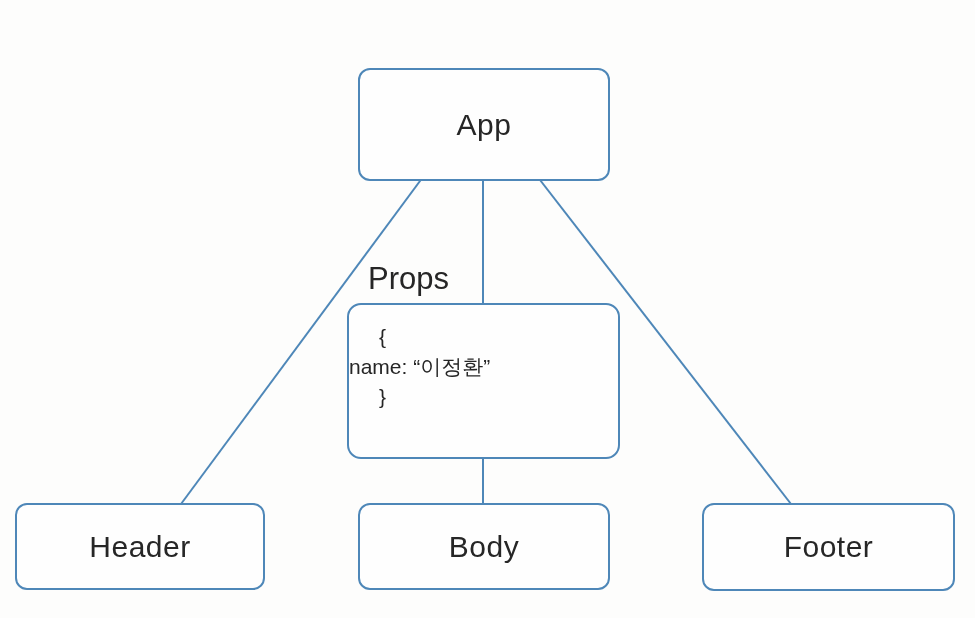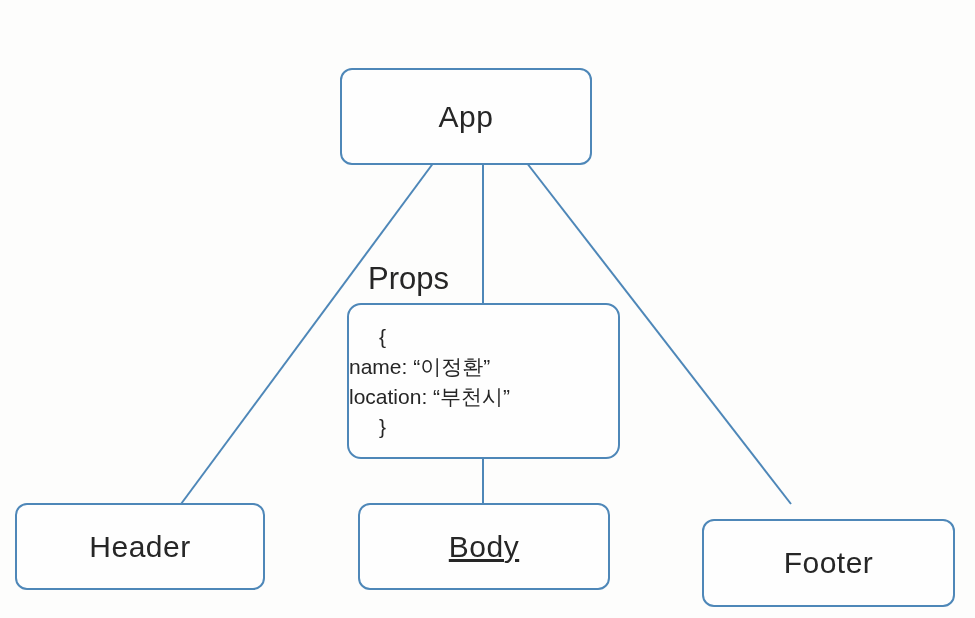--- a/index.html
+++ b/index.html
@@ -32,24 +32,24 @@
     border: 2px solid #4e87b8;
     border-radius: 12px;
     background: #fefefe;
     display: flex;
     align-items: center;
     justify-content: center;
     color: #262626;
     font-size: 30px;
     letter-spacing: 0.5px;
   }
-  .node-app    { left: 340px; top:  68px; width: 252px; height: 97px; }
+  .node-app    { left: 358px; top:  68px; width: 252px; height: 113px; }
   .node-header { left:  15px; top: 503px; width: 250px; height: 87px; }
-  .node-body   { left: 358px; top: 503px; width: 252px; height: 87px; text-decoration: underline; }
-  .node-footer { left: 702px; top: 503px; width: 253px; height: 88px; margin-top: 16px; }
+  .node-body   { left: 358px; top: 503px; width: 252px; height: 87px; }
+  .node-footer { left: 702px; top: 503px; width: 253px; height: 88px; }
 
   .props-label {
     position: absolute;
     left: 368px;
     top: 261px;
     color: #262626;
     font-size: 31px;
   }
   .props-box {
     position: absolute;
@@ -86,21 +86,20 @@
 
   <div class="node node-app">
     <span>App</span>
   </div>
 
   <div class="props-label">Props</div>
 
   <div class="props-box">
     <div class="code-line brace">{</div>
     <div class="code-line prop">name: “이정환”</div>
-    <div class="code-line prop">location: “부천시”</div>
     <div class="code-line brace">}</div>
   </div>
 
   <div class="node node-header">
     <span>Header</span>
   </div>
 
   <div class="node node-body">
     <span>Body</span>
   </div>

